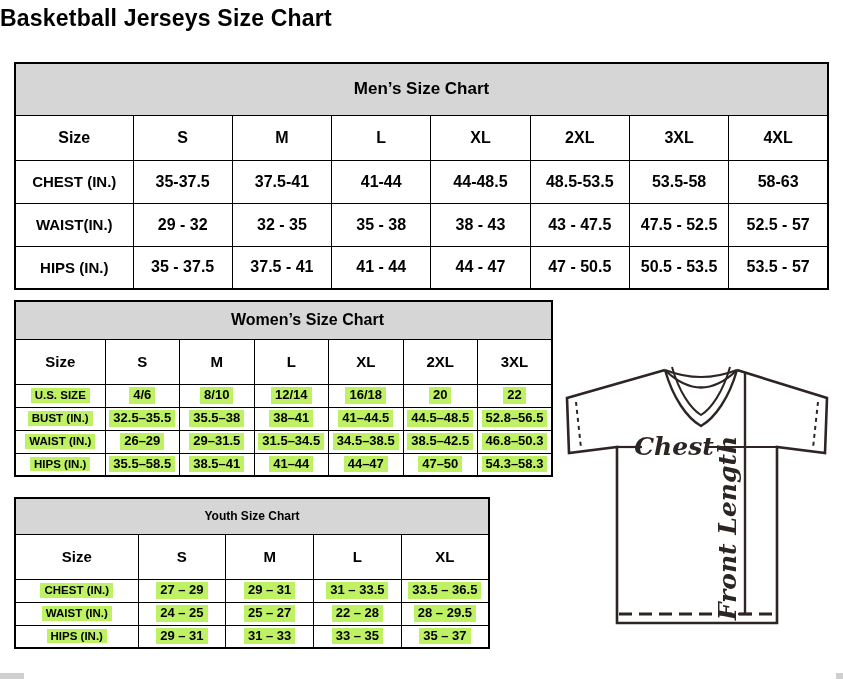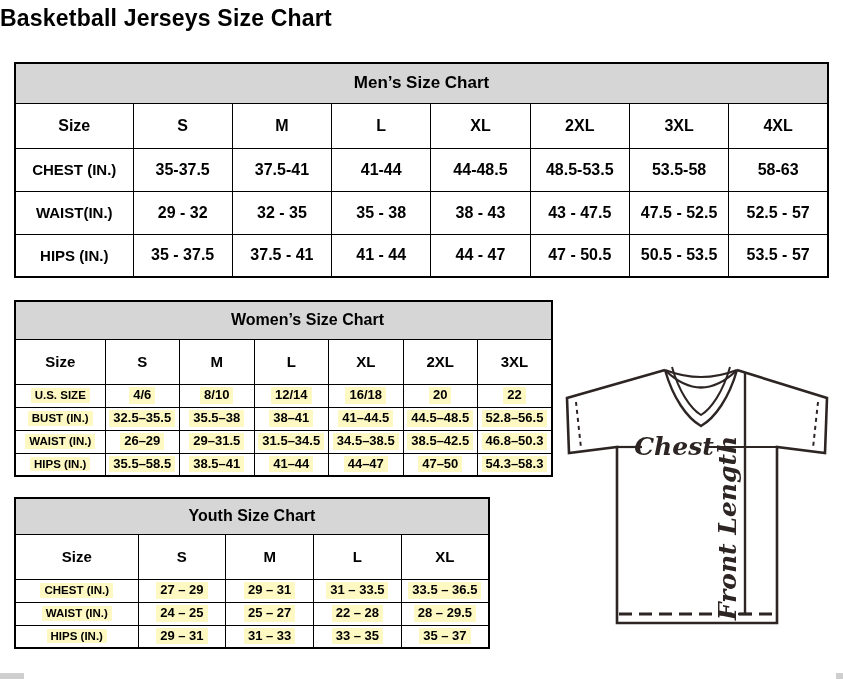--- a/index.html
+++ b/index.html
@@ -16,47 +16,47 @@
     border:2px solid #000;background:#fff;
   }
   .tbl td{
     border:1px solid #000;text-align:center;vertical-align:middle;
     font-weight:bold;padding:0;overflow:hidden;white-space:nowrap;
   }
   .chart-title{background:#d6d6d6;font-size:17px;}
   
   .men{left:14px;top:62px;width:815px;}
   .men col.c0{width:118px;}
-  .men tr.hdr-row{height:40px;}
+  .men tr.hdr-row{height:52px;}
   .men tr.size-row{height:45px;}
   .men tr.data-row{height:43px;}
   .men .size-row td,.men .data-row td{font-size:16px;}
   .men td.row-label{font-size:15px;}
   
   .women{left:14px;top:300px;width:539px;}
   .women col.c0{width:90px;}
   .women tr.hdr-row{height:38px;}
   .women tr.size-row{height:45px;}
   .women tr.data-row{height:23px;}
   .women .chart-title{font-size:16px;padding-left:48px;}
   .women .size-row td{font-size:15px;}
   .women .data-row td{font-size:13px;}
   .women td.row-label{font-size:11.5px;}
   
   .youth{left:14px;top:497px;width:476px;}
   .youth col.c0{width:123px;}
   .youth tr.hdr-row{height:36px;}
   .youth tr.size-row{height:45px;}
   .youth tr.data-row{height:23px;}
-  .youth .chart-title{font-size:16px;}
+  .youth .chart-title{font-size:12px;}
   .youth .size-row td{font-size:15px;}
   .youth .data-row td{font-size:13px;}
   .youth td.row-label{font-size:11.5px;}
   
-  .hl{background:#fef9c3;padding:0 4px;display:inline-block;line-height:1.25;}
+  .hl{background:#bef264;padding:0 4px;display:inline-block;line-height:1.25;}
   
   .jersey-wrap{position:absolute;left:555px;top:353px;width:288px;height:284px;}
   .jersey-wrap svg{display:block;}
   
   .sb{position:absolute;bottom:0;height:6px;background:#cfcfcf;}
   .sb-left{left:0;width:24px;}
   .sb-right{right:0;width:7px;}
 </style>
 </head>
 <body>

